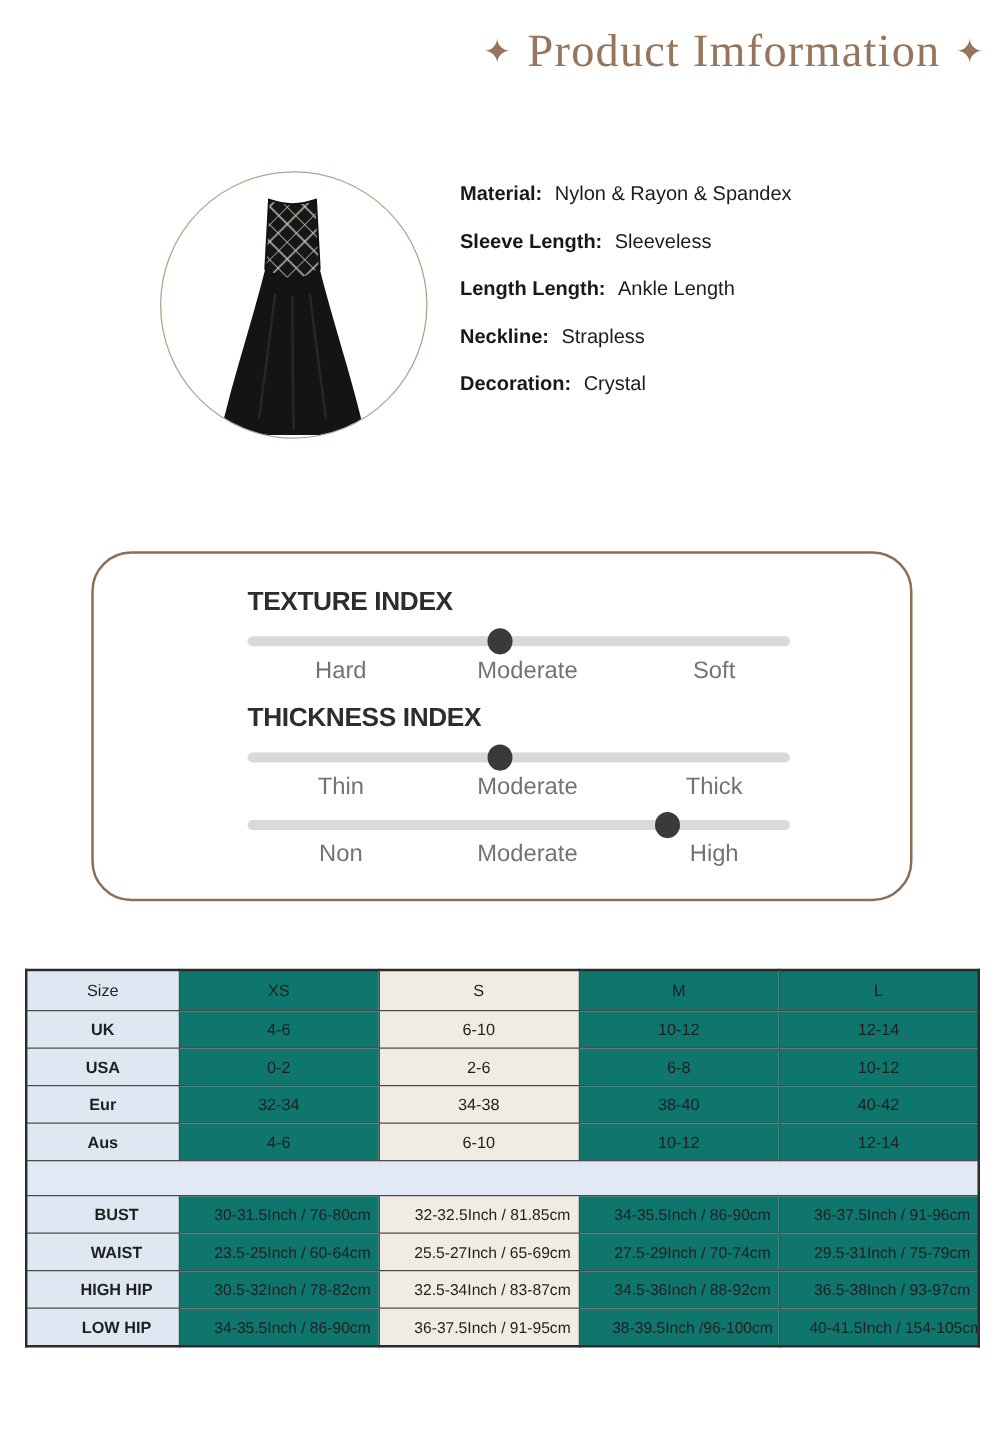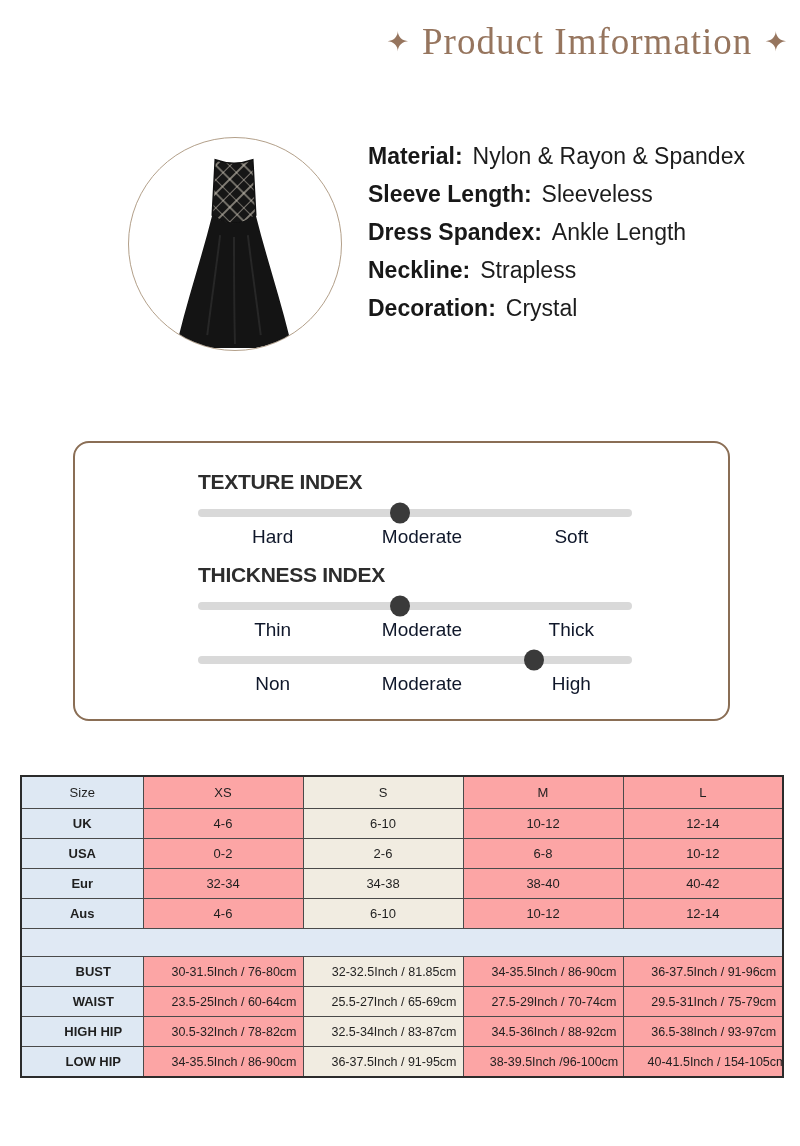--- a/index.html
+++ b/index.html
@@ -40,35 +40,35 @@
     border-radius:50%;
     overflow:hidden;
     flex:0 0 auto;
     background:#fff;
   }
   .product-details{
     margin-left:26px;
     padding-top:7px;
   }
   .detail-row{
-    font-size:23px;
+    font-size:16px;
     line-height:24px;
     margin-bottom:14px;
     white-space:nowrap;
   }
   .detail-label{font-weight:bold;color:#181818;margin-right:10px;}
   .detail-value{color:#1c1c1c;}
 
   
   .index-card{
     box-sizing:border-box;
     width:657px;
     margin:90px 0 0 73px;
     border:2px solid #8a6e55;
-    border-radius:16px;
+    border-radius:32px;
     padding:27px 0 24px 123px;
     background:#fff;
   }
   .index-block{margin-bottom:15px;}
   .index-block:last-child{margin-bottom:0;}
   .index-title{
     font-size:21px;
     font-weight:bold;
     color:#2d2d2d;
     letter-spacing:-0.3px;
@@ -90,41 +90,41 @@
   }
   .slider-labels{
     display:flex;
     width:448px;
     margin-top:9px;
   }
   .slider-labels span{
     flex:1;
     text-align:center;
     font-size:19px;
-    color:#0f172a;
+    color:#737373;
   }
 
   
   .size-table{
     border-collapse:collapse;
     margin:54px 0 0 20px;
     width:762px;
     table-layout:fixed;
     border:2px solid #2b2b2b;
     font-size:13px;
   }
   .size-table td{
     border:1px solid #4a4a4a;
     text-align:center;
     vertical-align:middle;
     height:29px;
     padding:0 2px;
     overflow:hidden;
     white-space:nowrap;
-    background:#fca5a5;
+    background:#0f766e;
   }
   .size-table tr.t-header td{height:31px;font-weight:normal;}
   .size-table td.c-label{
     background:#dee8f3;
     font-weight:bold;
   }
   .size-table td.c-s{background:#f1ece1;}
   .size-table tr.t-spacer td{
     background:#e0e9f4;
     height:27px;
@@ -161,21 +161,21 @@
   </div>
 
   <div class="product-details">
     <div class="detail-row">
       <span class="detail-label">Material:</span><span class="detail-value">Nylon &amp; Rayon &amp; Spandex</span>
     </div>
     <div class="detail-row">
       <span class="detail-label">Sleeve Length:</span><span class="detail-value">Sleeveless</span>
     </div>
     <div class="detail-row">
-      <span class="detail-label">Dress Spandex:</span><span class="detail-value">Ankle Length</span>
+      <span class="detail-label">Length Length:</span><span class="detail-value">Ankle Length</span>
     </div>
     <div class="detail-row">
       <span class="detail-label">Neckline:</span><span class="detail-value">Strapless</span>
     </div>
     <div class="detail-row">
       <span class="detail-label">Decoration:</span><span class="detail-value">Crystal</span>
     </div>
   </div>
 </div>
 

